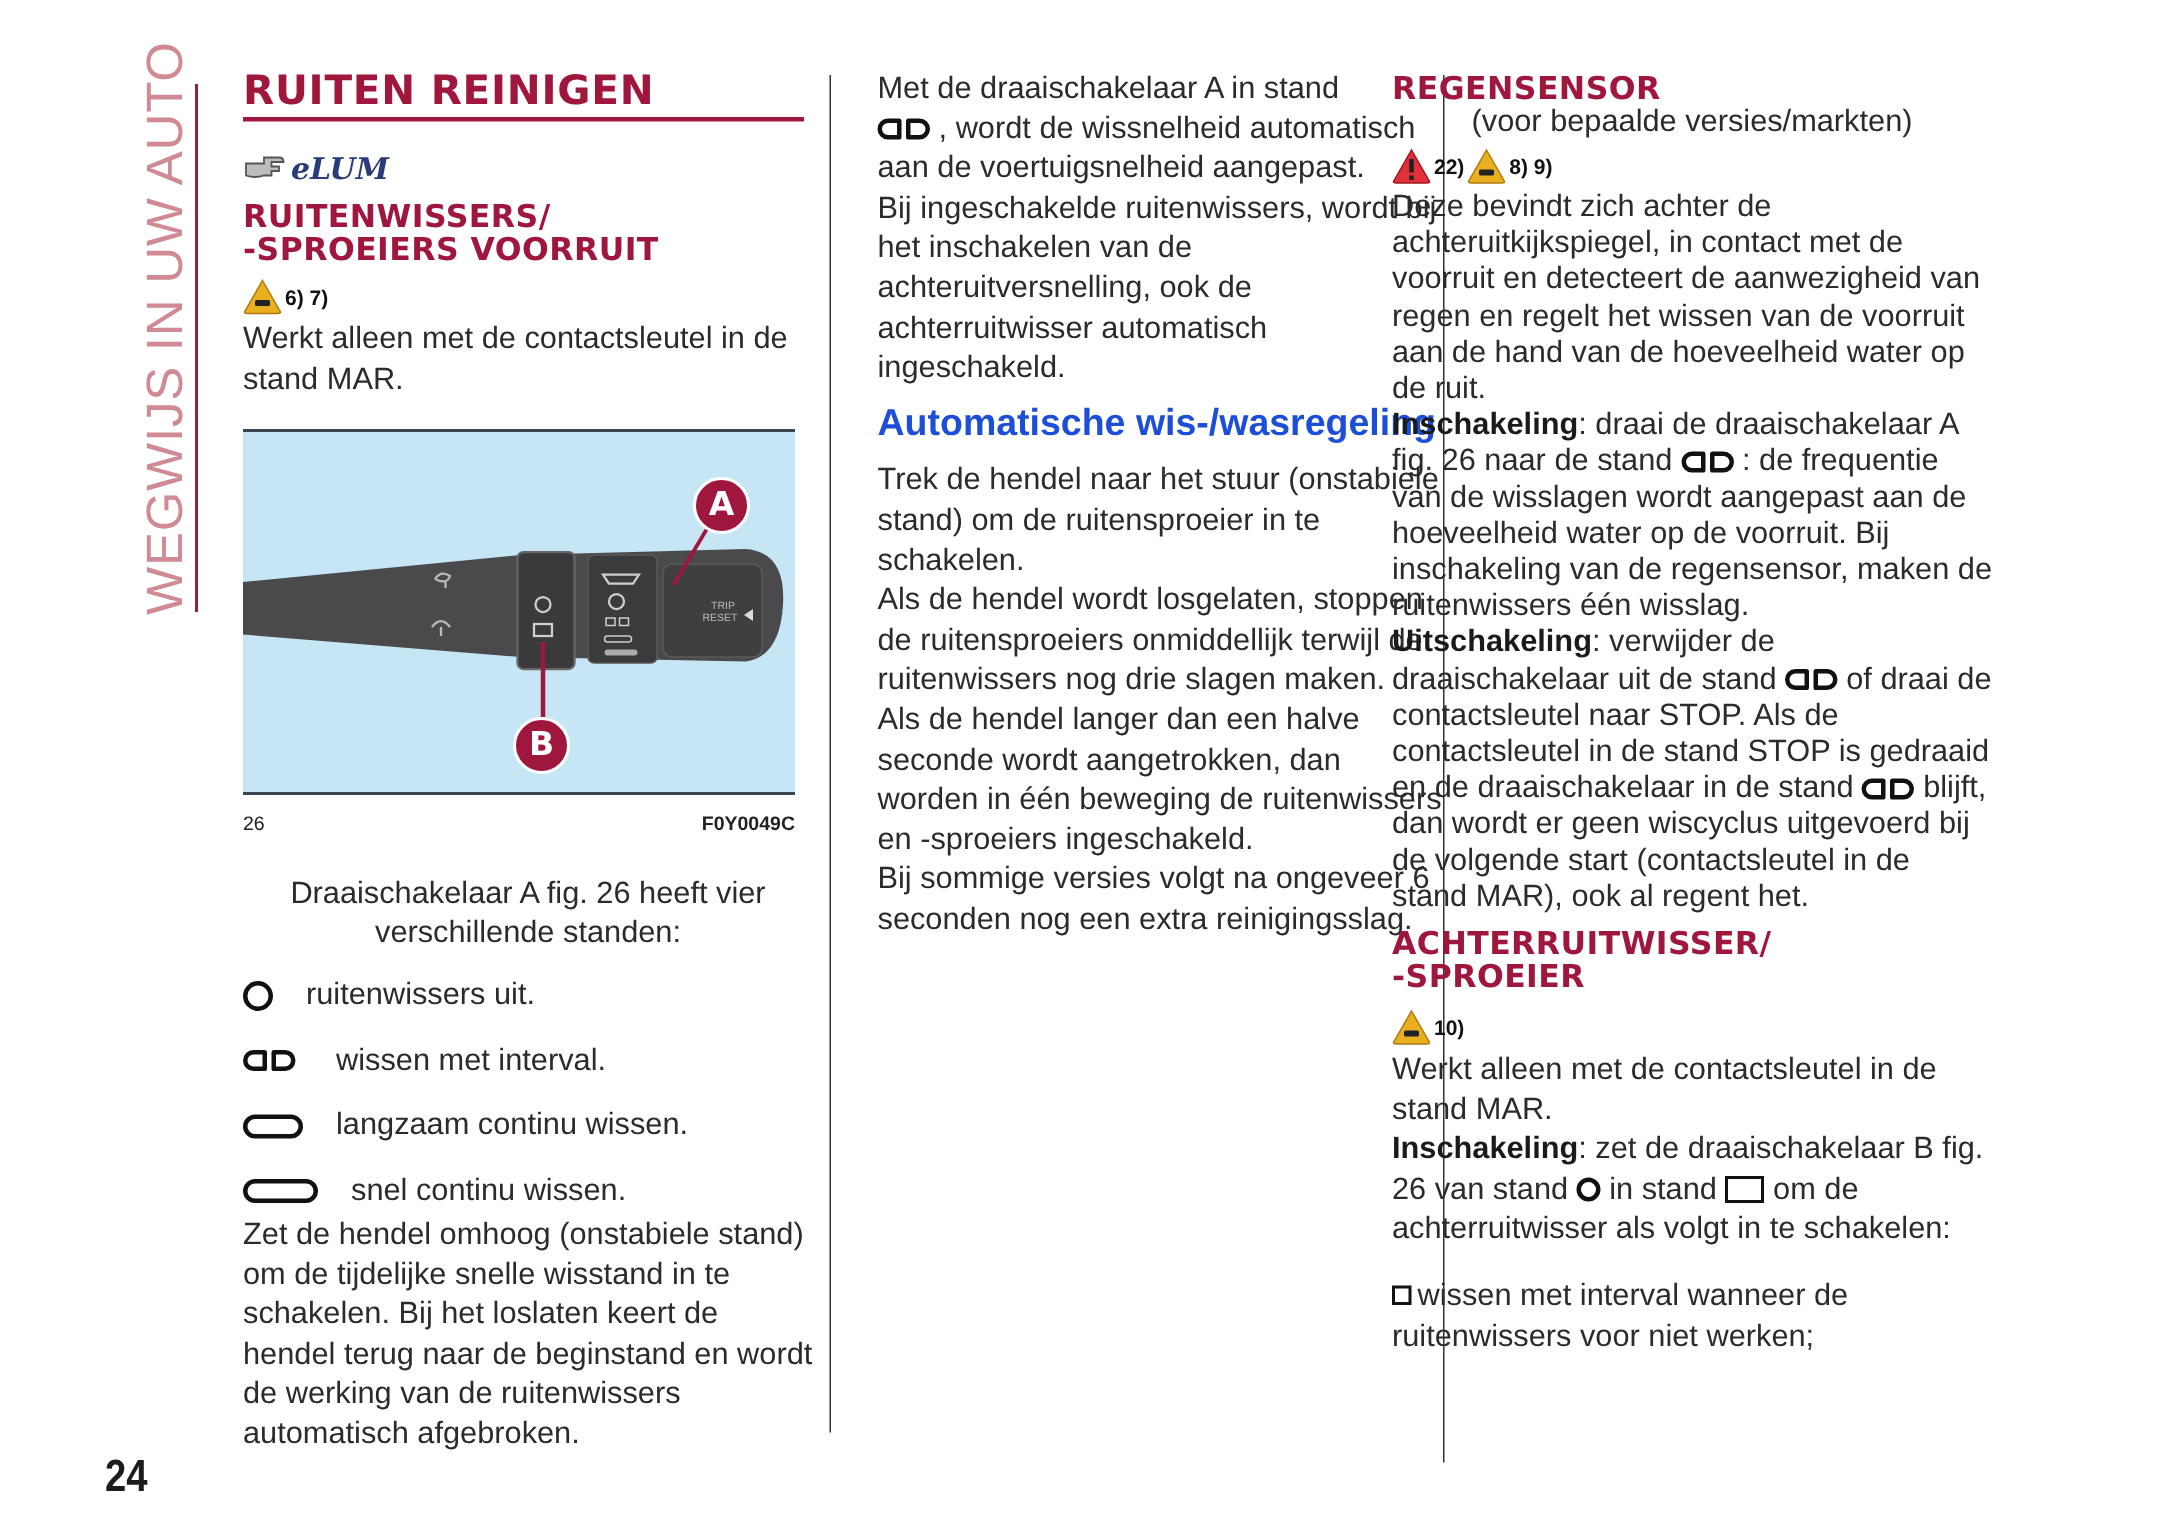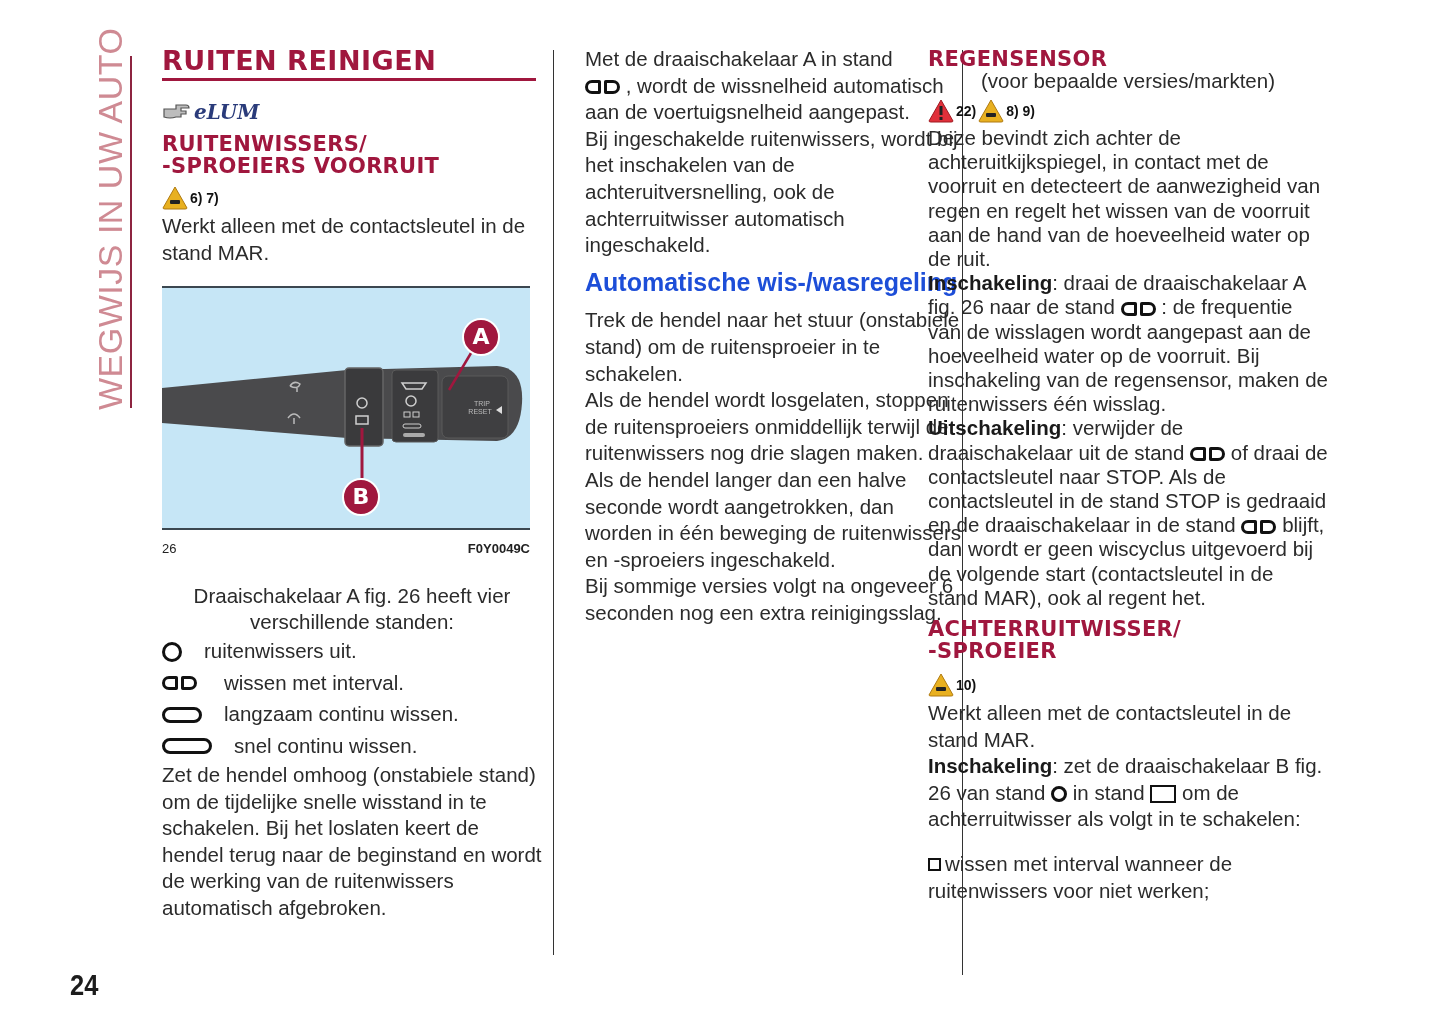--- a/index.html
+++ b/index.html
@@ -22,21 +22,21 @@
   .h2 { font-family:"DejaVu Sans", sans-serif; font-weight:bold; color:#a0173e; font-size:21px; line-height:22px; letter-spacing:0.3px; }
   .h3 { font-weight:bold; color:#1d4ed8; font-size:25px; margin:10px 0 12px 0; }
   p { margin:0; }
   .elum { display:flex; align-items:center; gap:2px; height:34px; margin-bottom:4px; }
   .elum-text { font-family:"DejaVu Serif", serif; font-style:italic; color:#2a3b7a; font-size:20px; font-weight:bold; }
   .refs { display:flex; align-items:center; gap:2px; font-size:14px; font-weight:bold; color:#111; height:30px; }
   .warn-tri { display:inline-block; width:26px; height:24px; }
   .figure { position:relative; width:368px; height:240px; margin-top:20px; border-top:2px solid #3b4750; border-bottom:2px solid #3b4750; background:#c6e6f6; overflow:hidden; }
   .fig-caption { display:flex; justify-content:space-between; width:368px; font-size:13px; margin-top:6px; color:#222; }
   .fig-caption .code { font-weight:bold; }
-  .sym-row { display:flex; align-items:center; height:31.5px; }
+  .sym-row { display:flex; align-items:center; height:31.5px;margin-top:12px; }
   .sym { display:inline-flex; align-items:center; justify-content:flex-start; }
   .o-sym { width:16px; height:16px; border:3px solid #111; border-radius:50%; box-sizing:border-box; }
   .int-sym { display:inline-flex; gap:3px; vertical-align:middle; }
   .int-sym span { display:inline-block; width:16px; height:14px; border:3px solid #111; box-sizing:border-box; }
   .int-sym .l { border-radius:8px 2px 2px 8px; }
   .int-sym .r { border-radius:2px 8px 8px 2px; }
   .slow-sym { width:40px; height:16px; border:3px solid #111; border-radius:8px; box-sizing:border-box; }
   .fast-sym { width:50px; height:16px; border:3px solid #111; border-radius:8px; box-sizing:border-box; }
   .bold { font-weight:bold; color:#1a1a1a; }
   .rear-sym { display:inline-block; width:26px; height:18px; border:2px solid #111; box-sizing:border-box; position:relative; vertical-align:middle; }

